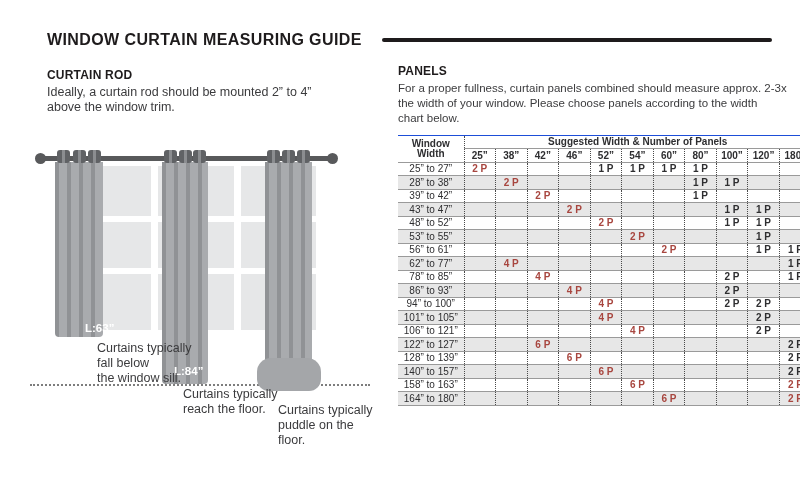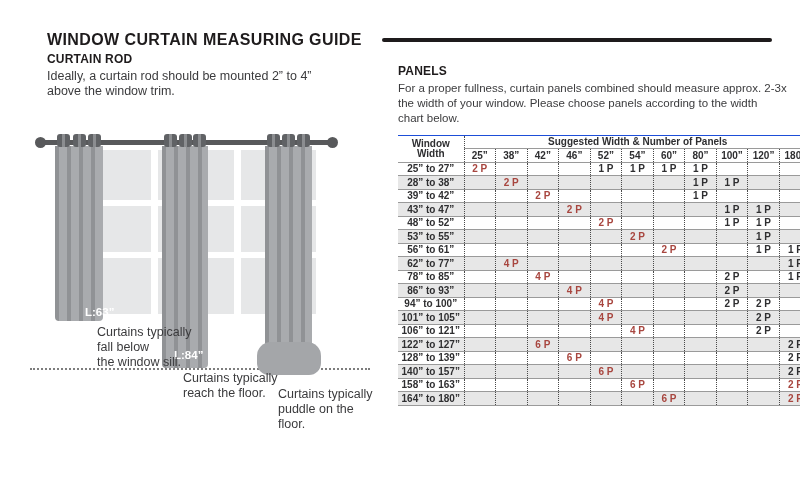--- a/index.html
+++ b/index.html
@@ -9,21 +9,21 @@
     color:#3b3b3d;-webkit-font-smoothing:antialiased;
   }
   .page{position:relative;width:800px;height:494px;overflow:hidden;background:#fff;}
 
   
   .header{position:absolute;left:47px;top:31px;right:28px;display:flex;align-items:center;gap:20px;}
   .page-title{margin:0;font-size:16px;font-weight:800;letter-spacing:.4px;color:#1e1b1c;white-space:nowrap;}
   .title-rule{flex:1;height:4px;background:#1e1b1c;border-radius:2px;}
 
   
-  .left-col{position:absolute;left:47px;top:52px;width:331px;}
+  .left-col{position:absolute;left:47px;top:68px;width:331px;}
   .right-col{position:absolute;left:398px;top:64px;width:416px;}
   .section-heading{margin:0 0 3px 0;font-size:12px;font-weight:800;letter-spacing:.2px;color:#1e1b1c;}
   .body-text{margin:0;font-size:12.5px;line-height:1.18;white-space:pre-line;color:#3b3b3d;}
   .right-col .body-text{font-size:11.5px;line-height:1.3;}
   .red-note{margin:5px 0 0 0;font-size:11px;font-weight:700;color:#c4393b;}
 
   
   .illus{position:absolute;left:-12px;top:76px;width:348px;height:312px;}
   .rod{position:absolute;left:5px;top:12px;width:293px;height:5px;background:#58595b;border-radius:3px;z-index:2;}
   .finial{position:absolute;top:9px;width:11px;height:11px;border-radius:50%;background:#58595b;z-index:2;}
@@ -57,21 +57,21 @@
   
   table.panels{border-collapse:collapse;table-layout:fixed;width:413px;margin-top:9px;
     border-top:1px solid #1d4ed8;border-bottom:1px solid #9a9a9a;font-size:10px;}
   table.panels col.wcol{width:66px;}
   table.panels th,table.panels td{height:12.5px;padding:0;text-align:center;line-height:1;}
   table.panels thead th{font-weight:700;color:#2e2e30;}
   th.group{border-left:1px dotted #4a4a4a;border-bottom:1px solid #9a9a9a;}
   th.colhead{border-left:1px dotted #4a4a4a;}
   tbody tr{border-top:1px solid #9a9a9a;}
   tbody tr:nth-child(even){background:#e7e7e7;}
-  td.rowlabel{font-weight:700;color:#2e2e30;}
+  td.rowlabel{font-weight:400;color:#2e2e30;}
   td.val{border-left:1px dotted #4a4a4a;font-weight:700;color:#2e2e30;}
   td.val.red{color:#a8463f;}
 </style>
 </head>
 <body>
 
 <div class="page">
 
   <div class="header">
     <h1 class="page-title">WINDOW CURTAIN MEASURING GUIDE</h1>

